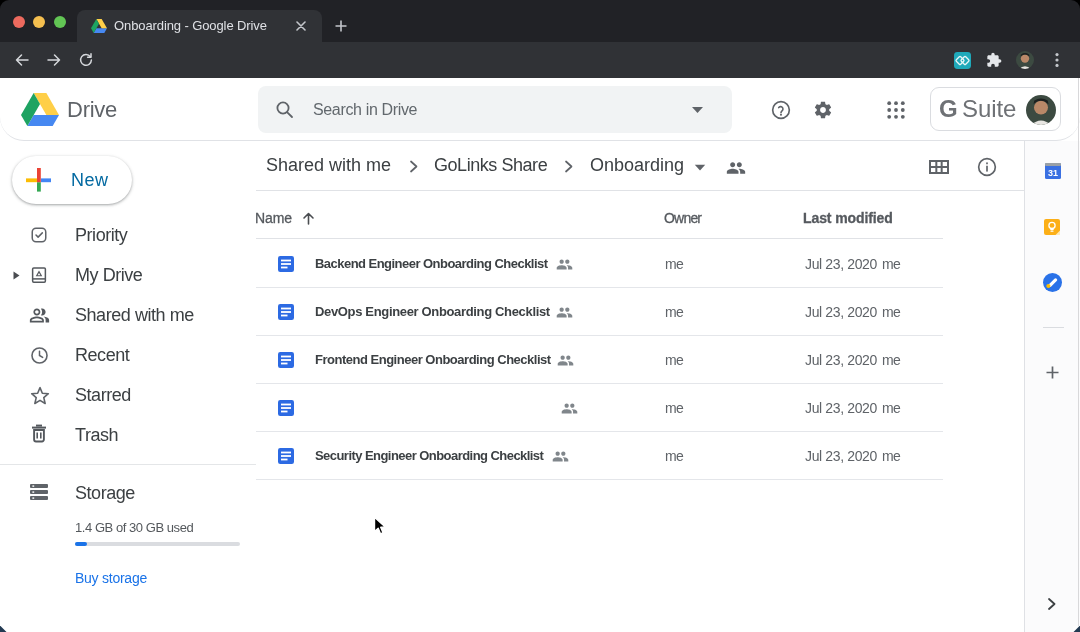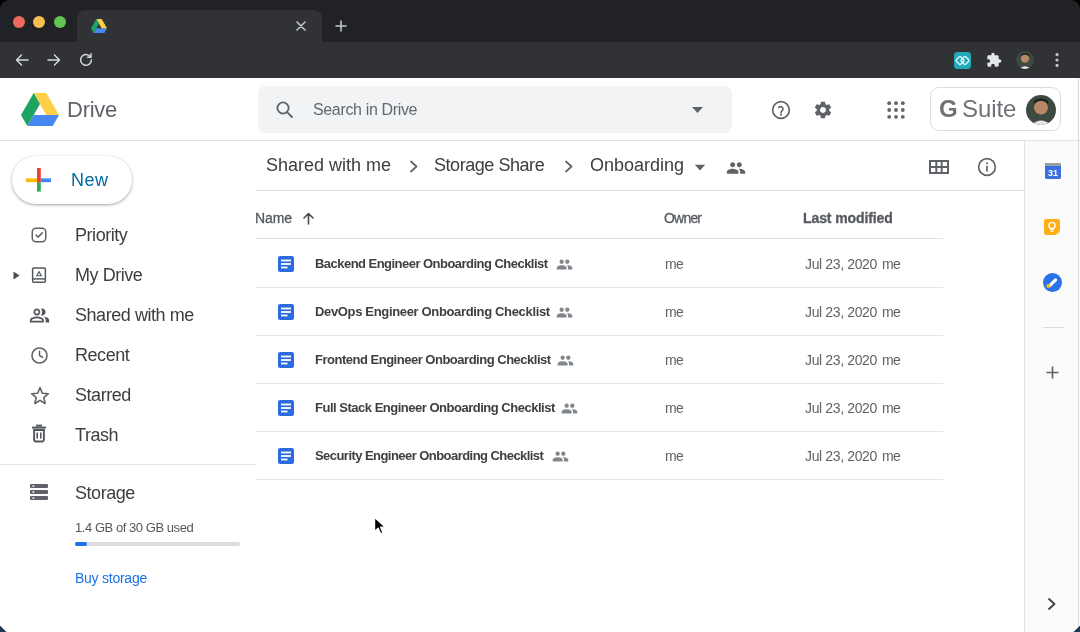--- a/index.html
+++ b/index.html
@@ -10,21 +10,21 @@
   .frame { left:0; top:0; width:1080px; height:42px; background:#212226; border-radius:9px 9px 0 0; }
   .blackback { left:0; top:0; width:1080px; height:12px; background:#000; }
   .light { top:16px; width:12px; height:12px; border-radius:50%; }
   .tab { left:77px; top:10px; width:245px; height:32px; background:#303236; border-radius:8px 8px 0 0; }
   .tabtitle { left:37px; top:0; height:32px; line-height:32px; font-size:13px; color:#dfe1e5; letter-spacing:-.1px; }
   .toolbar { left:0; top:42px; width:1080px; height:36px; background:#303236; }
   .pill { left:107px; top:5px; width:836px; height:26px; border-radius:13px; background:#1c1e21; }
   .url { left:56px; top:0; height:26px; line-height:26px; font-size:16px; white-space:pre; }
   .url .w { color:#e8eaed; font-weight:bold; font-size:17.5px; letter-spacing:2.15px; } .url .g { color:#95989d; letter-spacing:-1.42px; }
   
-  .hdr { left:0; top:78px; width:1080px; height:63px; background:#fff; border-bottom:1px solid #e0e2e6; }
+  .hdr { left:0; top:78px; width:1080px; height:63px; background:#fff; border-bottom:1px solid #e0e2e6;border-radius:24px; }
   .drivetxt { left:67px; top:19px; font-size:22px; color:#5f6368; letter-spacing:-.25px; }
   .search { left:258px; top:8px; width:474px; height:47px; border-radius:8px; background:#f1f3f4; }
   .searchtxt { left:55px; top:0; height:47px; line-height:47px; font-size:16px; color:#62686d; letter-spacing:-.35px; }
   .gsuite { left:930px; top:9px; width:131px; height:44px; border:1px solid #dadce0; border-radius:9px; }
   .gsg { left:8px; top:7px; font-size:24px; font-weight:bold; color:#6e7175; }
   .gss { left:31px; top:7px; font-size:24px; color:#6e7175; letter-spacing:-.1px; }
   
   .newbtn { left:12px; top:156px; width:120px; height:48px; border-radius:24px; background:#fff;
             box-shadow:0 1px 2px 0 rgba(60,64,67,.30), 0 1px 3px 1px rgba(60,64,67,.15); }
   .newtxt { left:59px; top:0; height:48px; line-height:48px; font-size:18px; color:#0369a1; letter-spacing:.5px; }
@@ -59,20 +59,21 @@
 <div class="abs frame">
   <div class="abs light" style="left:13px; background:#ed6a5e;"></div>
   <div class="abs light" style="left:33px; background:#f5bf4f;"></div>
   <div class="abs light" style="left:53.5px; background:#62c554;"></div>
   <div class="abs tab">
     <svg class="abs" style="left:14px; top:9px;" width="16" height="14" viewBox="0 0 1443 1250">
       <path fill="#4688f1" d="M240.5 1250l240.5-416.7h962l-240.5 416.7z"></path>
       <path fill="#ffcf48" d="M962.1 833.3h481L962.1 0H481z"></path>
       <path fill="#1ea362" d="M0 833.3l240.5 416.7 481-833.3L481 0z"></path>
     </svg>
+    <div class="abs tabtitle">Onboarding - Google Drive</div>
     <svg class="abs" style="left:219px; top:11px;" width="10" height="10" viewBox="0 0 10 10">
       <path d="M1 1 L9 9 M9 1 L1 9" stroke="#c3c6cb" stroke-width="1.6" stroke-linecap="round"></path>
     </svg>
   </div>
   <svg class="abs" style="left:335px; top:20px;" width="12" height="12" viewBox="0 0 12 12">
     <path d="M6 0.5 V11.5 M0.5 6 H11.5" stroke="#c3c6cb" stroke-width="1.6"></path>
   </svg>
 </div>
 
 <div class="abs toolbar">
@@ -250,21 +251,21 @@
 <div class="abs bar">
     <div class="abs barfill"></div>
   </div>
 <div class="abs buy">Buy storage</div>
 
 <div class="abs crumbbar"></div>
 <div class="abs crumb" style="left:266px;">Shared with me</div>
 <svg class="abs" style="left:407px; top:160px;" width="13" height="13" viewBox="0 0 13 13">
   <path d="M4 1.5 L9.5 6.5 L4 11.5" stroke="#5f6368" stroke-width="1.7" fill="none" stroke-linecap="round" stroke-linejoin="round"></path>
 </svg>
-<div class="abs crumb" style="left:434px; letter-spacing:-.45px;">Storage Share</div>
+<div class="abs crumb" style="left:434px; letter-spacing:-.45px;">GoLinks Share</div>
 <svg class="abs" style="left:562px; top:160px;" width="13" height="13" viewBox="0 0 13 13">
   <path d="M4 1.5 L9.5 6.5 L4 11.5" stroke="#5f6368" stroke-width="1.7" fill="none" stroke-linecap="round" stroke-linejoin="round"></path>
 </svg>
 <div class="abs crumb" style="left:590px;">Onboarding</div>
 <svg class="abs" style="left:694px; top:164px;" width="12" height="7" viewBox="0 0 12 7">
   <path d="M0.8 0.8 H11.2 L6 6.4 Z" fill="#5f6368"></path>
 </svg>
 <svg class="abs" style="left:726px; top:158px;" width="20" height="20" viewBox="0 0 24 24">
   <path fill="#5f6368" d="M16 11c1.66 0 2.99-1.34 2.99-3S17.66 5 16 5c-1.66 0-3 1.34-3 3s1.34 3 3 3zm-8 0c1.66 0 2.99-1.34 2.99-3S9.66 5 8 5C6.34 5 5 6.34 5 8s1.34 3 3 3zm0 2c-2.33 0-7 1.17-7 3.5V19h14v-2.5c0-2.33-4.67-3.5-7-3.5zm8 0c-.29 0-.62.02-.97.05 1.16.84 1.97 1.97 1.97 3.45V19h6v-2.5c0-2.33-4.67-3.5-7-3.5z"></path>
 </svg>
@@ -333,21 +334,20 @@
   <div class="abs rdate">Jul 23, 2020</div>
   <div class="abs rme2">me</div>
 </div>
 <div class="abs row" style="top:384px;">
   <svg class="abs" style="left:22px; top:16px;" width="16" height="16" viewBox="0 0 16 16">
     <rect width="16" height="16" rx="2.2" fill="#2c6ae3"></rect>
     <rect x="3" y="3.6" width="10" height="1.8" fill="#fff"></rect>
     <rect x="3" y="7.1" width="10" height="1.8" fill="#fff"></rect>
     <rect x="3" y="10.6" width="6.5" height="1.8" fill="#fff"></rect>
   </svg>
-  <div class="abs fname" style="letter-spacing:-.49px;">Full Stack Engineer Onboarding Checklist</div>
   <svg class="abs rpeople" style="left:305px;" width="17" height="17" viewBox="0 0 24 24">
     <path fill="#80868b" d="M16 11c1.66 0 2.99-1.34 2.99-3S17.66 5 16 5c-1.66 0-3 1.34-3 3s1.34 3 3 3zm-8 0c1.66 0 2.99-1.34 2.99-3S9.66 5 8 5C6.34 5 5 6.34 5 8s1.34 3 3 3zm0 2c-2.33 0-7 1.17-7 3.5V19h14v-2.5c0-2.33-4.67-3.5-7-3.5zm8 0c-.29 0-.62.02-.97.05 1.16.84 1.97 1.97 1.97 3.45V19h6v-2.5c0-2.33-4.67-3.5-7-3.5z"></path>
   </svg>
   <div class="abs rme">me</div>
   <div class="abs rdate">Jul 23, 2020</div>
   <div class="abs rme2">me</div>
 </div>
 <div class="abs row" style="top:432px;">
   <svg class="abs" style="left:22px; top:16px;" width="16" height="16" viewBox="0 0 16 16">
     <rect width="16" height="16" rx="2.2" fill="#2c6ae3"></rect>

